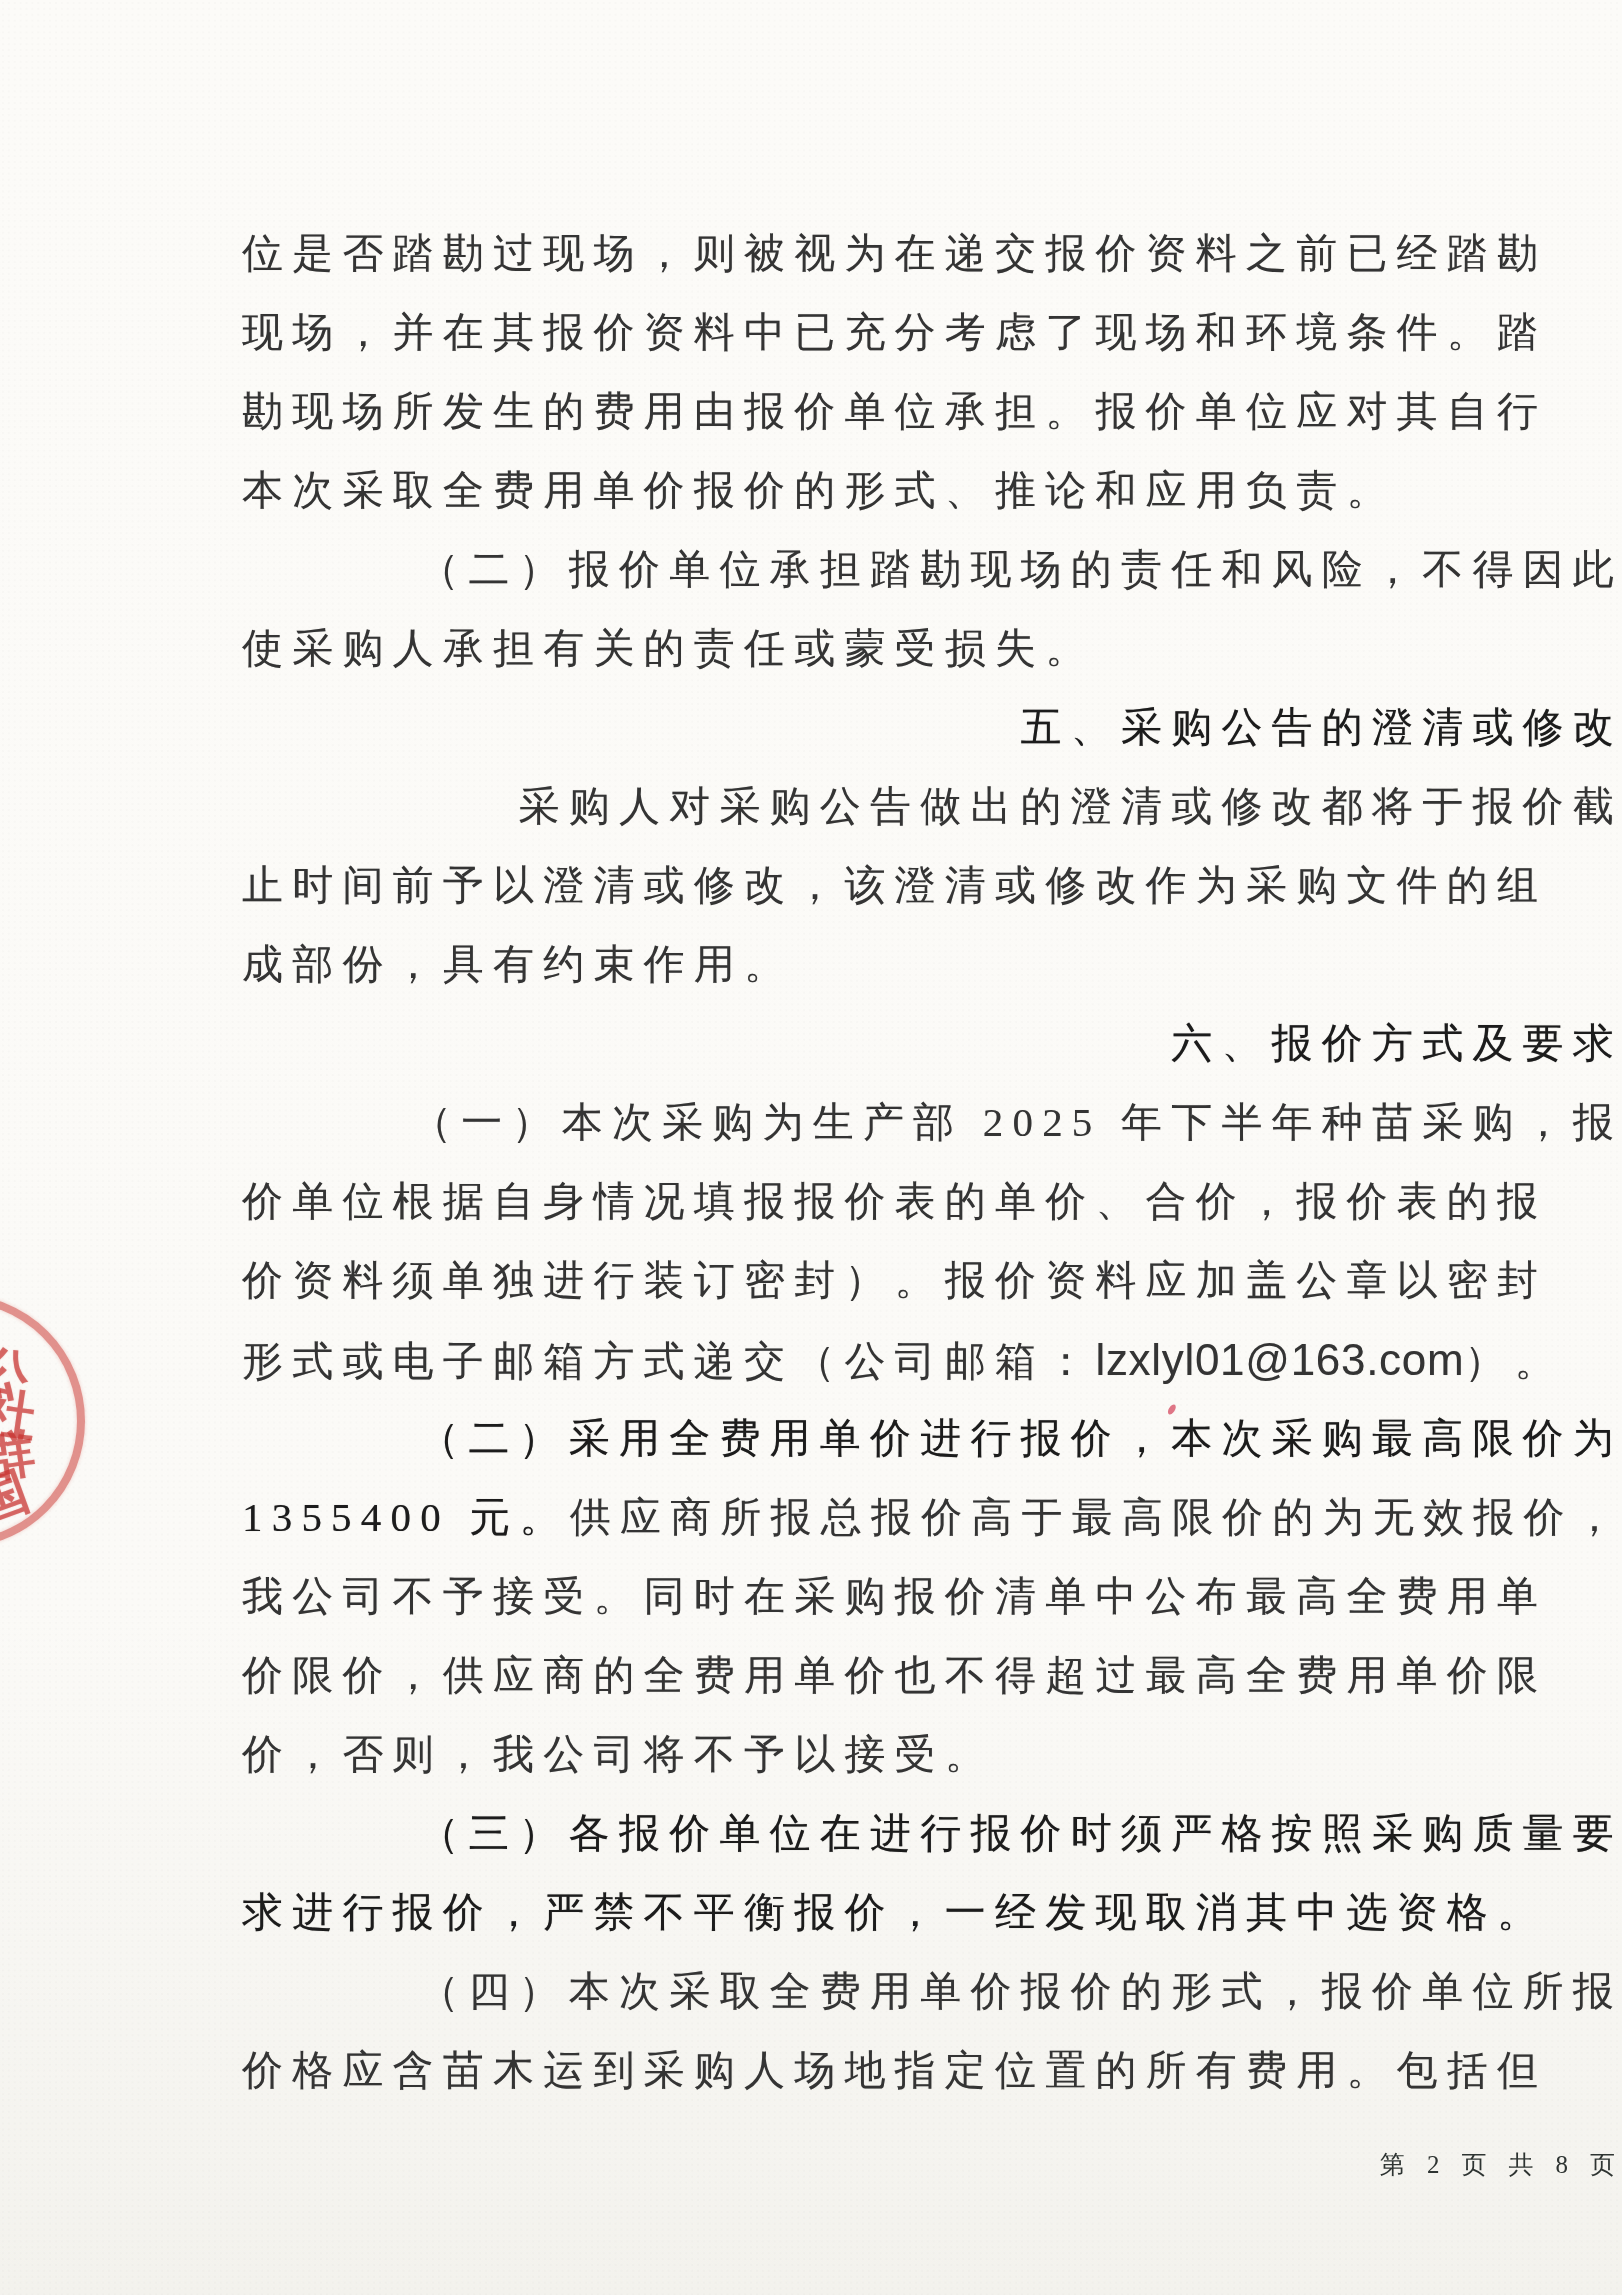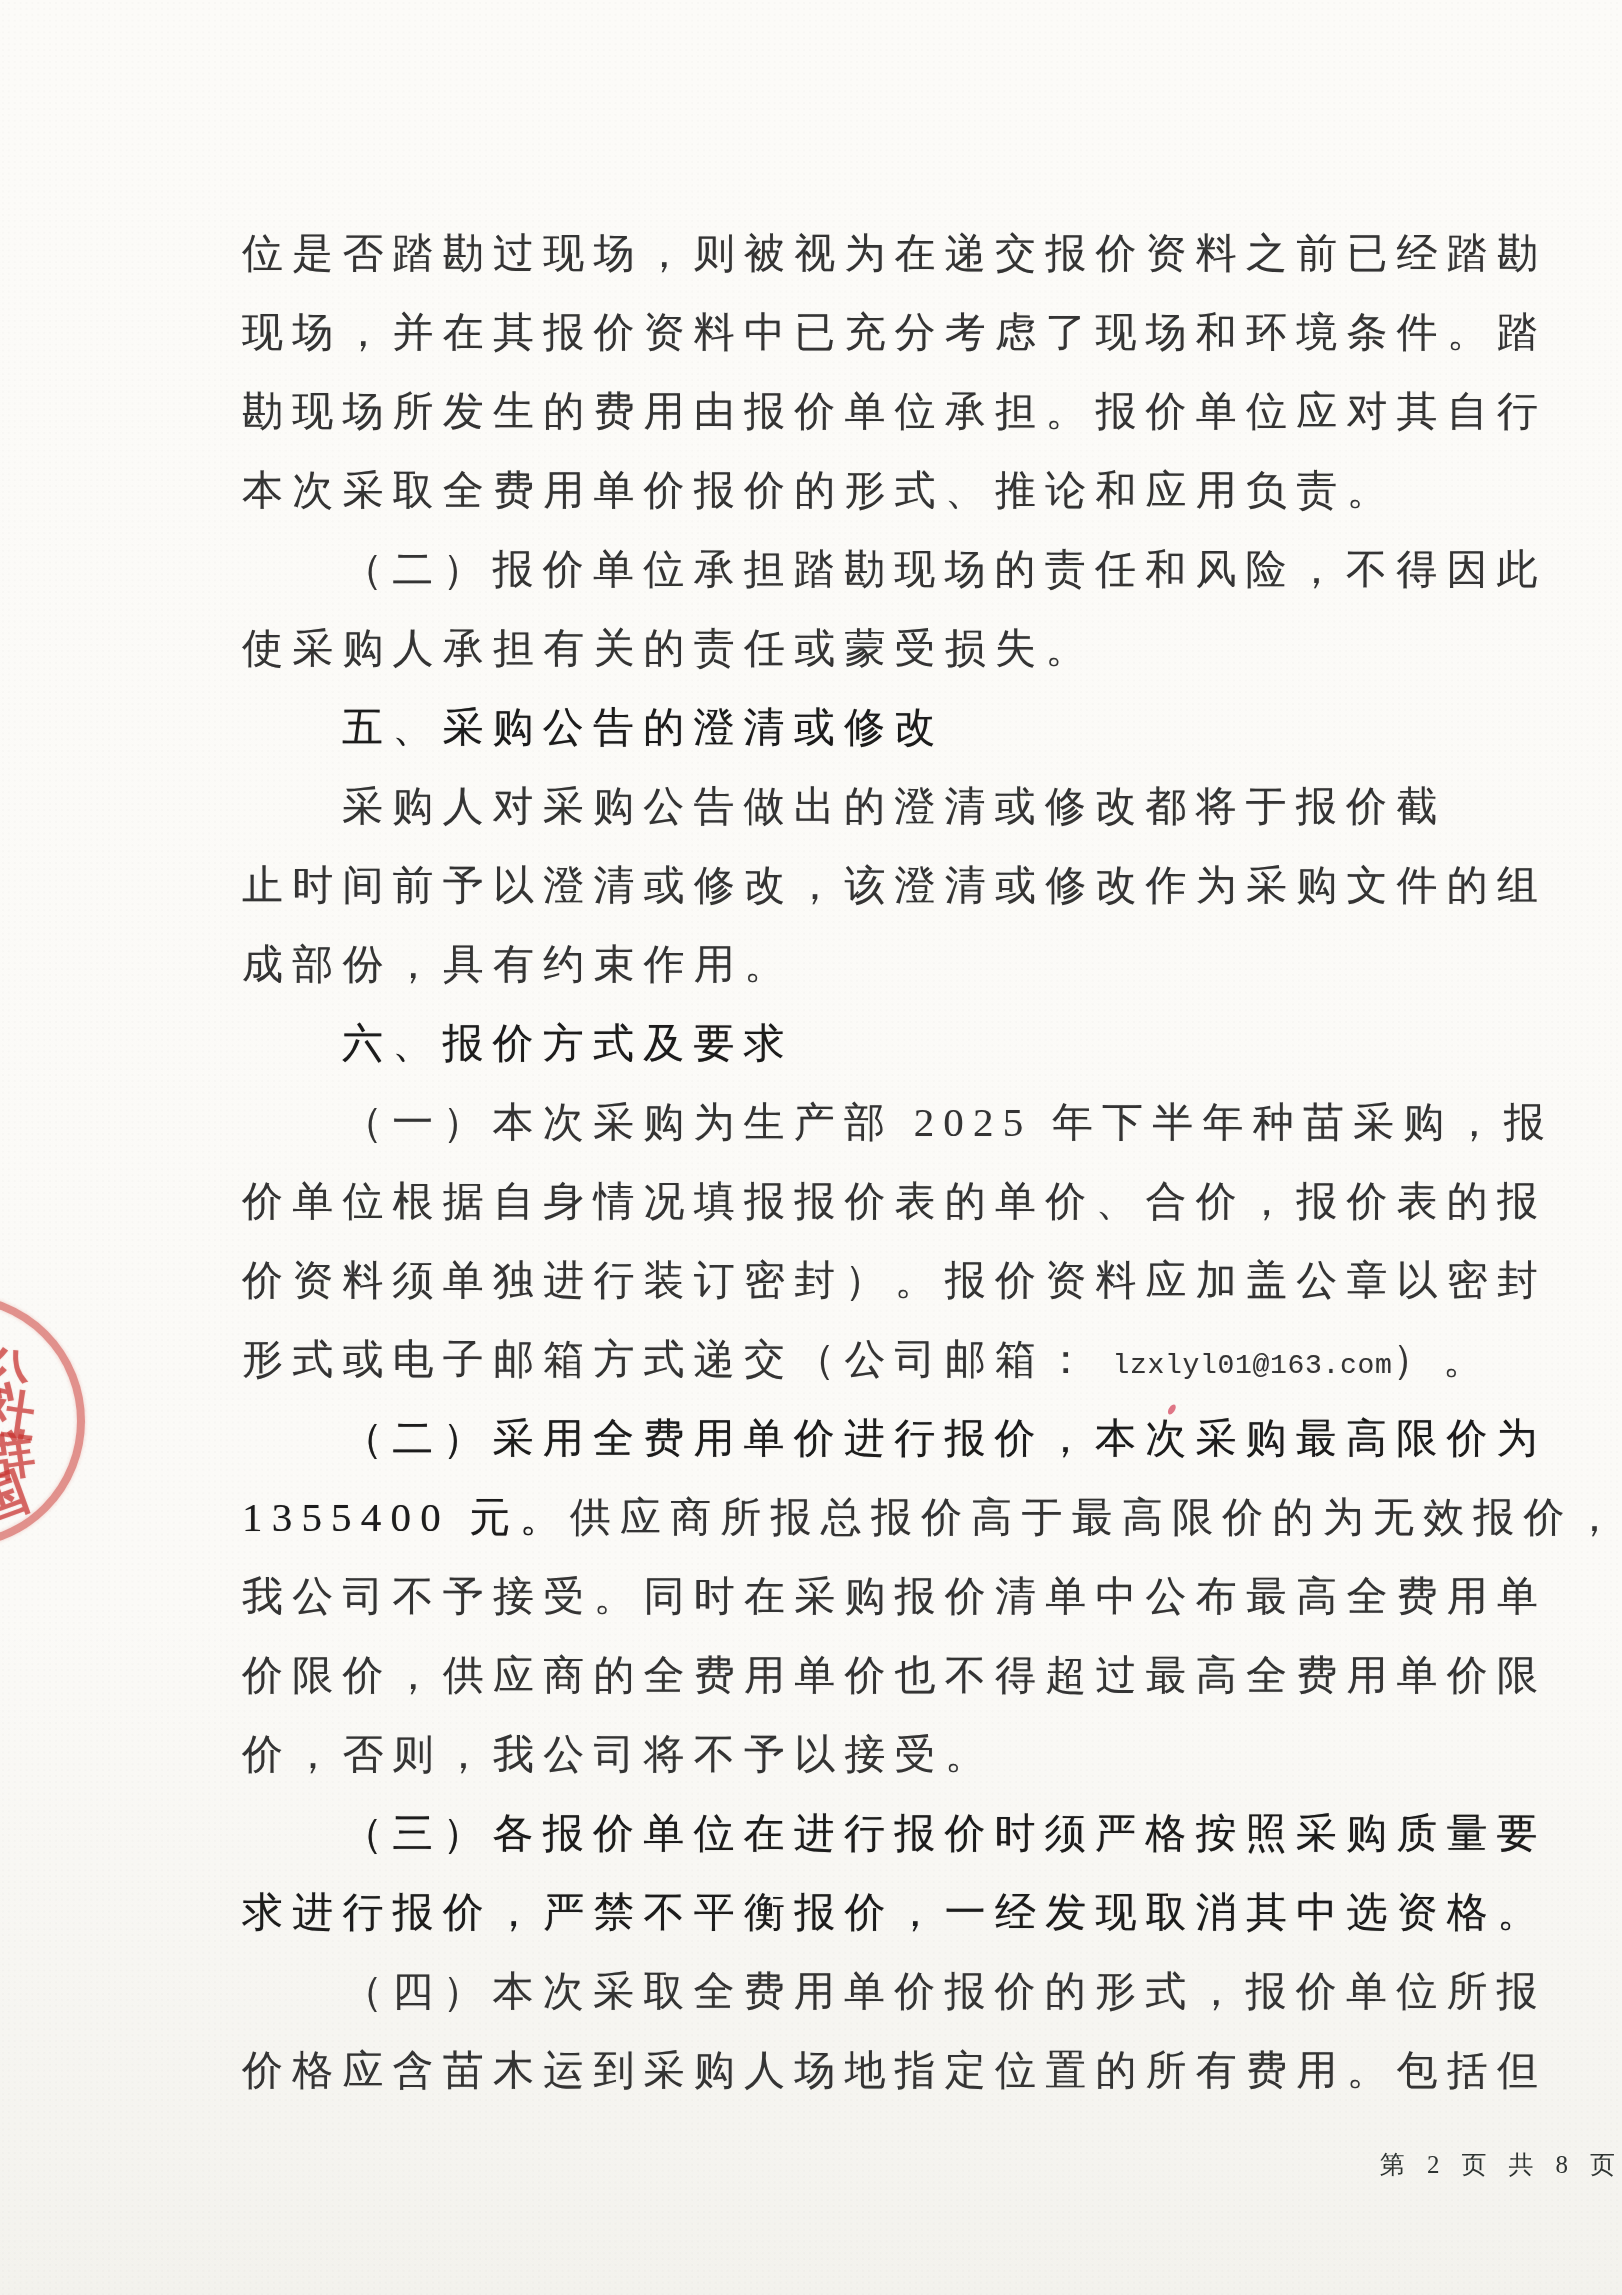--- a/index.html
+++ b/index.html
@@ -16,23 +16,23 @@
   }
   .content{position:absolute;top:214px;left:0;width:100%;}
   .line{
     height:79px;line-height:79px;
     font-size:41px;letter-spacing:9.2px;
     padding-left:242px;
     white-space:nowrap;
     color:#343434;
     text-shadow:0 0 0.7px rgba(60,60,60,0.35);
   }
-  .line.indent{padding-left:342px;}
+  .line.indent{padding-left:342px;text-align:right;}
   .line span.bold{font-weight:normal;color:#1c1c1c;text-shadow:0 0 0.7px rgba(0,0,0,0.5);}
-  .line span.mono{font-family:Liberation Mono, monospace;font-size:28px;letter-spacing:0.7px;margin-left:17px;}
+  .line span.mono{font-family:Liberation Sans, sans-serif;font-size:44px;letter-spacing:0.7px;}
   .footer{
     position:absolute;top:2148px;left:0;width:100%;
     text-align:right;font-size:25px;letter-spacing:7.9px;color:#2e3432;
   }
   .stamp-ring{
     position:absolute;left:-169px;top:1294px;
     width:238px;height:238px;border-radius:50%;
     border:8.5px solid rgba(204,58,52,0.55);
     box-shadow:0 0 3.9px rgba(204,58,52,0.25), inset 0 0 3.9px rgba(204,58,52,0.25);
   }

